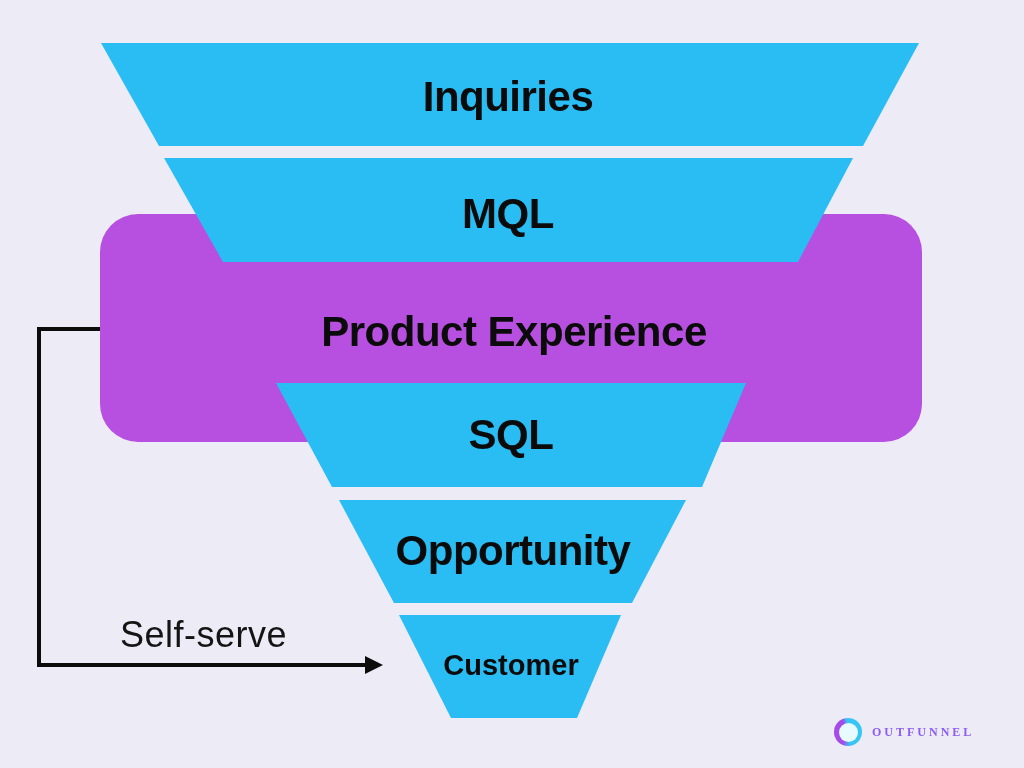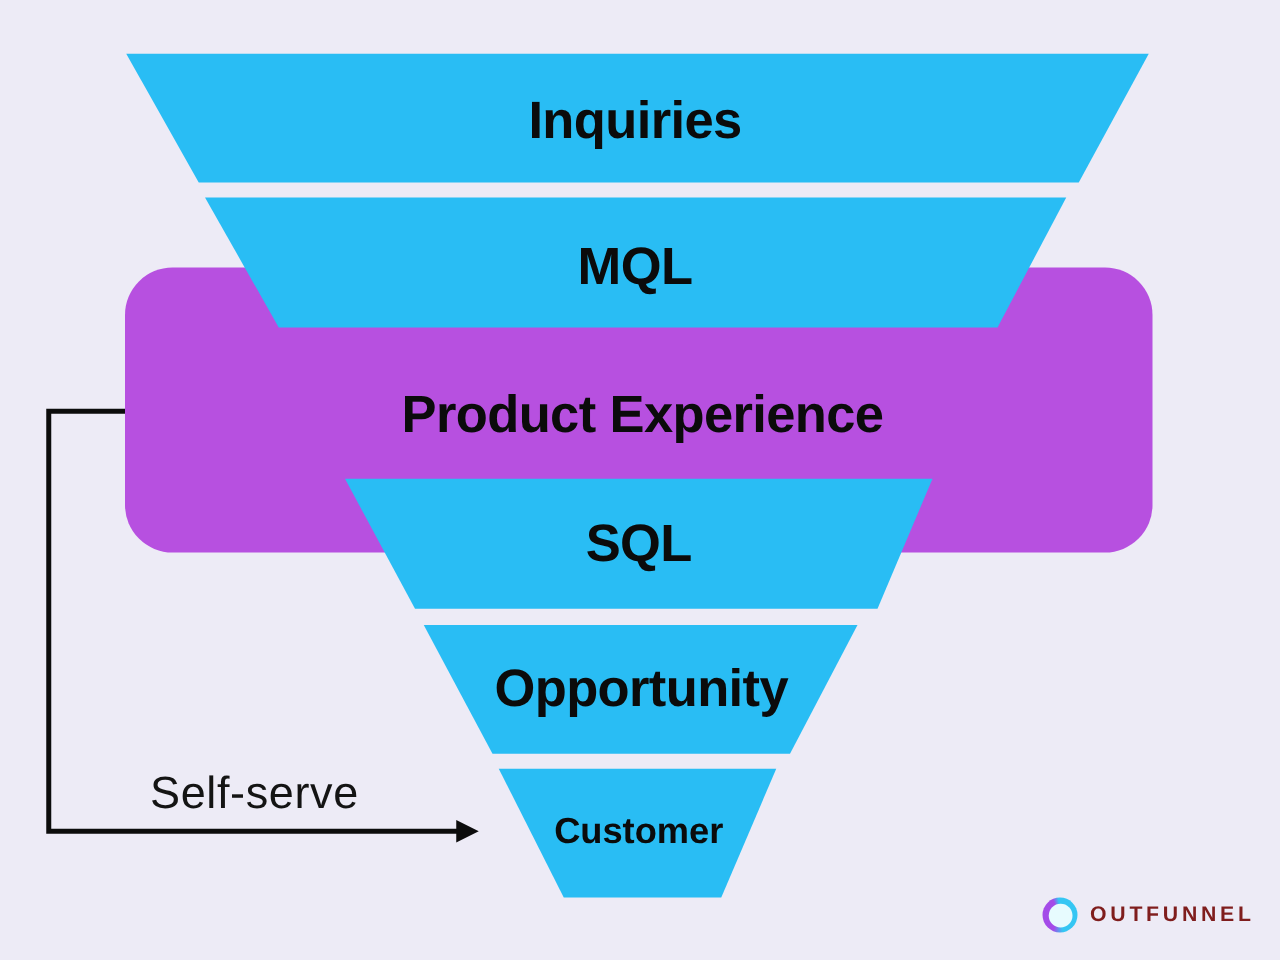--- a/index.html
+++ b/index.html
@@ -63,25 +63,25 @@
     justify-content: center;
     flex: 0 0 auto;
   }
   .logo-mark-inner {
     width: 19px;
     height: 19px;
     border-radius: 50%;
     background: #E7FBFE;
   }
   .logo-text {
-    font-family: Liberation Sans, sans-serif;
+    font-family: Liberation Serif, serif;
     font-weight: 700;
-    font-size: 17px;
+    font-size: 12px;
     letter-spacing: 3px;
-    color: #7f1d1d;
+    color: #8b5cf6;
     white-space: nowrap;
   }
 </style>
 </head>
 <body>
 
 <div class="canvas">
   <svg width="1024" height="768" viewBox="0 0 1024 768">
 
     <rect x="100" y="214" width="822" height="228" rx="38" ry="38" fill="#B750E0"></rect>

